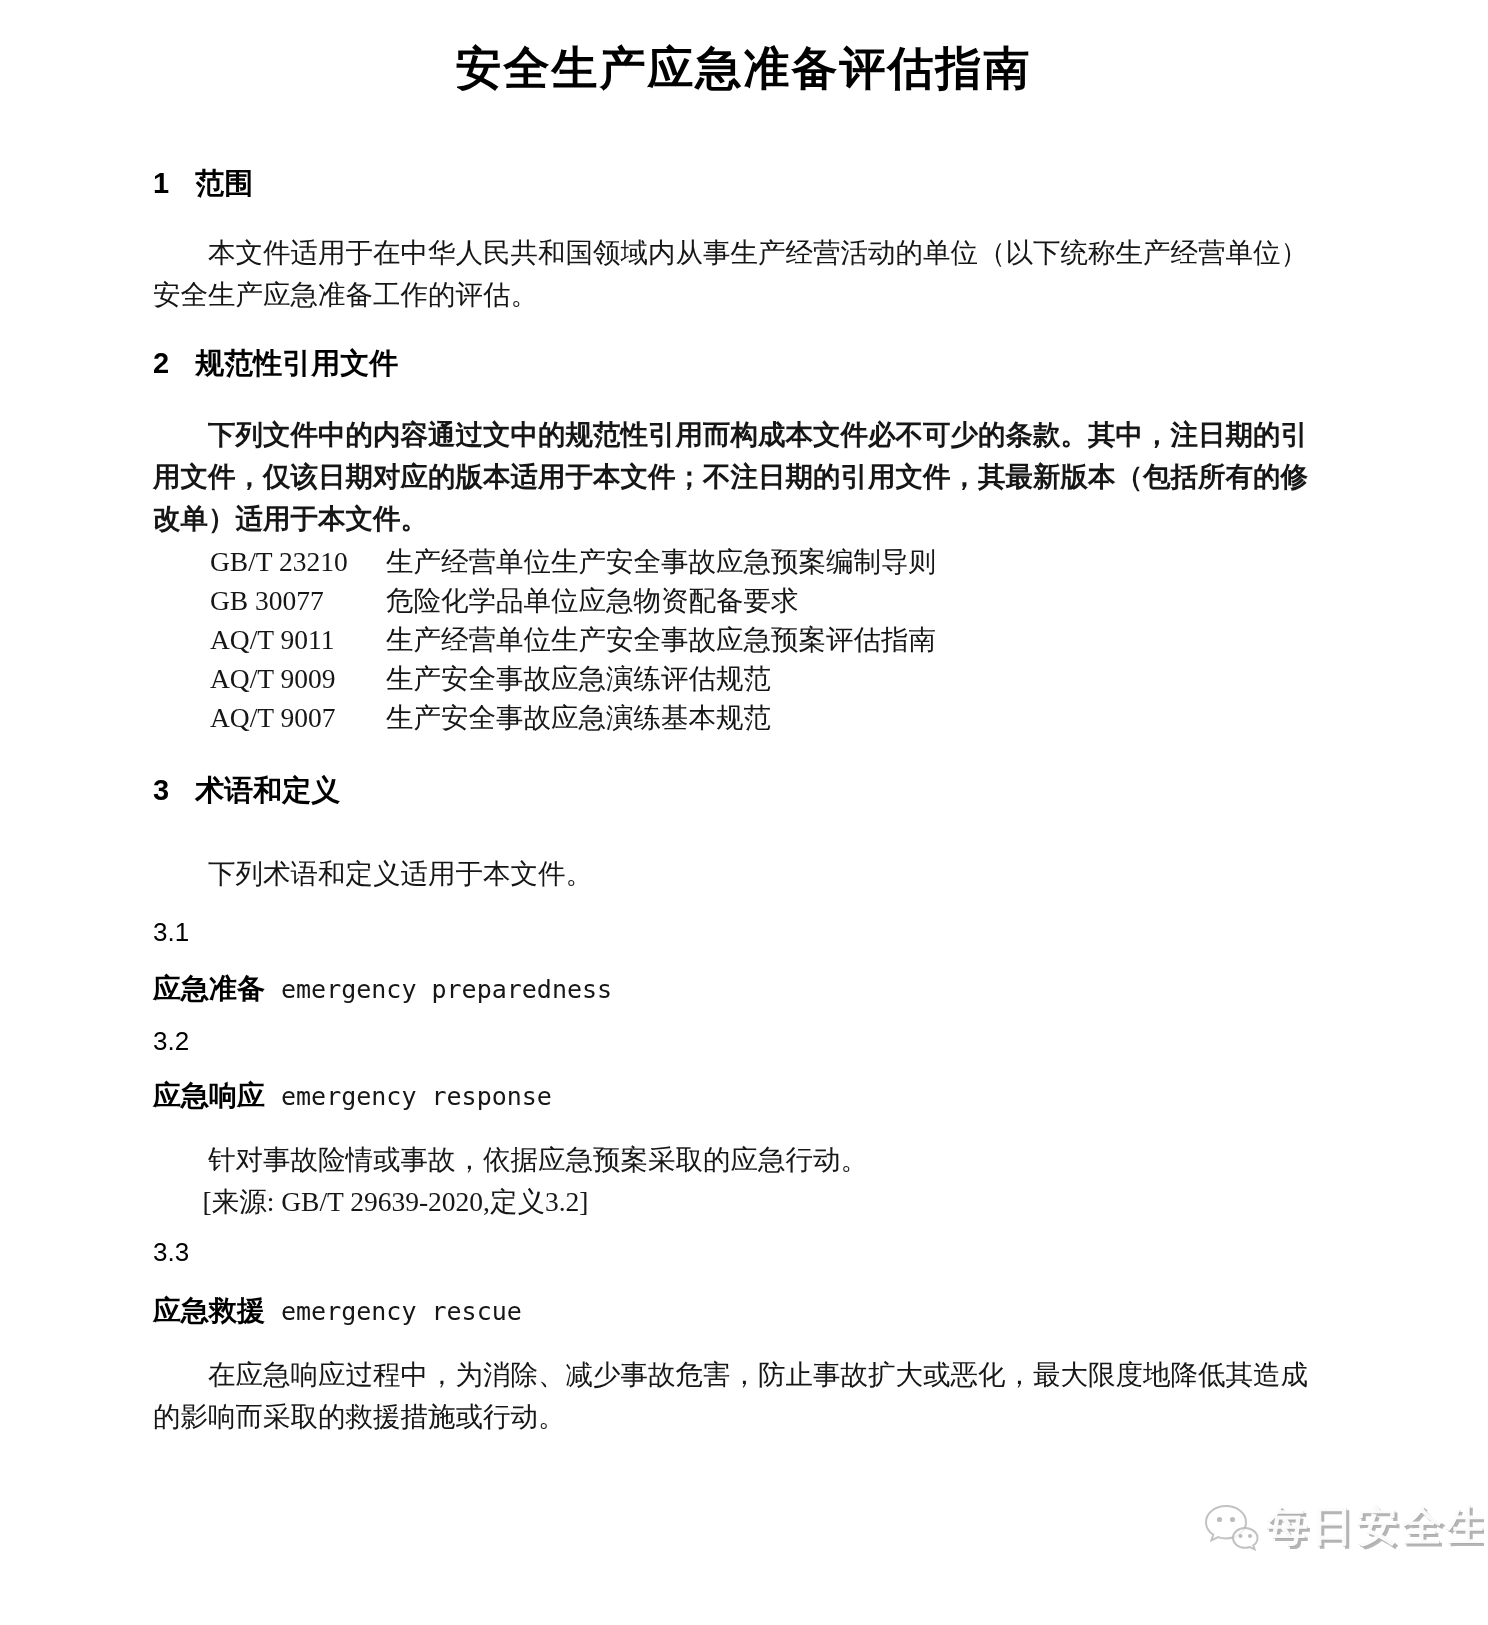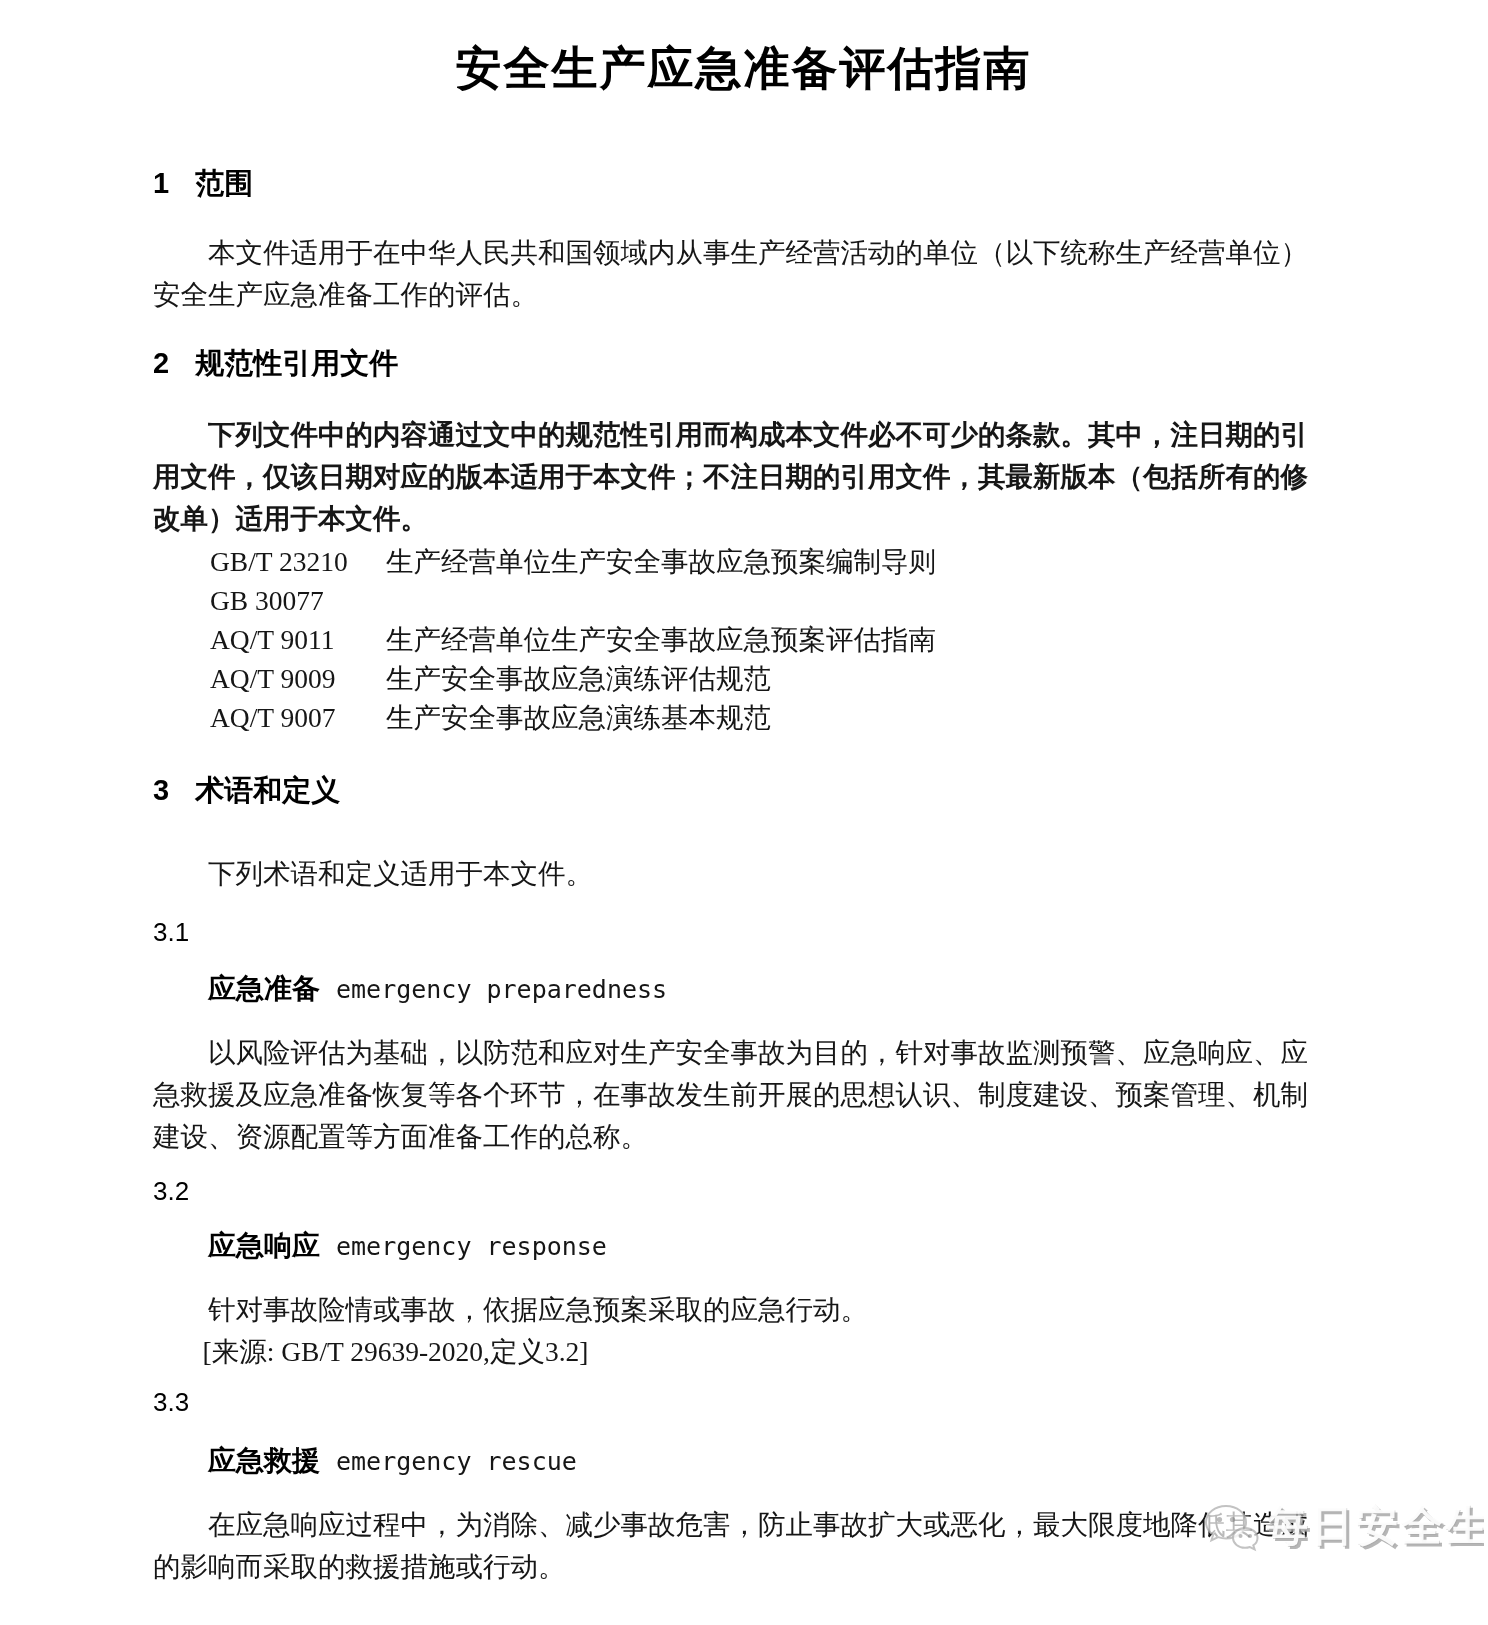--- a/index.html
+++ b/index.html
@@ -55,21 +55,20 @@
     line-height: 34px;
     color: #000000;
   }
   .cn-31 { margin-top: 20px; }
   .cn-32 { margin-top: 16px; }
   .cn-33 { margin-top: 12px; }
   .term-line {
     display: flex;
     align-items: baseline;
     gap: 16px;
-    margin-left: 55px;
     line-height: 36px;
   }
   .tl-1 { margin-top: 22px; }
   .tl-2 { margin-top: 20px; }
   .tl-3 { margin-top: 24px; }
   .term-zh {
     font-family: "Liberation Sans", sans-serif;
     font-weight: bold;
     font-size: 28px;
     color: #000000;
@@ -122,20 +121,21 @@
       <span>规范性引用文件</span>
     </div>
     <p class="para intro-2">下列文件中的内容通过文中的规范性引用而构成本文件必不可少的条款。其中，注日期的引用文件，仅该日期对应的版本适用于本文件；不注日期的引用文件，其最新版本（包括所有的修改单）适用于本文件。</p>
     <div class="ref-list">
       <div class="ref-row">
         <span class="ref-code">GB/T 23210</span>
         <span class="ref-name">生产经营单位生产安全事故应急预案编制导则</span>
       </div>
       <div class="ref-row">
         <span class="ref-code">GB 30077</span>
+        <span class="ref-name">危险化学品单位应急物资配备要求</span>
       </div>
       <div class="ref-row">
         <span class="ref-code">AQ/T 9011</span>
         <span class="ref-name">生产经营单位生产安全事故应急预案评估指南</span>
       </div>
       <div class="ref-row">
         <span class="ref-code">AQ/T 9009</span>
         <span class="ref-name">生产安全事故应急演练评估规范</span>
       </div>
       <div class="ref-row">
@@ -148,21 +148,20 @@
       <span>3</span>
       <span>术语和定义</span>
     </div>
     <p class="para intro-3">下列术语和定义适用于本文件。</p>
 
     <div class="clause-num cn-31">3.1</div>
     <div class="term-line tl-1">
       <span class="term-zh">应急准备</span>
       <span class="term-en">emergency preparedness</span>
     </div>
-    <p class="para term-def">以风险评估为基础，以防范和应对生产安全事故为目的，针对事故监测预警、应急响应、应急救援及应急准备恢复等各个环节，在事故发生前开展的思想认识、制度建设、预案管理、机制建设、资源配置等方面准备工作的总称。</p>
 
     <div class="clause-num cn-32">3.2</div>
     <div class="term-line tl-2">
       <span class="term-zh">应急响应</span>
       <span class="term-en">emergency response</span>
     </div>
     <p class="para term-def">针对事故险情或事故，依据应急预案采取的应急行动。</p>
     <p class="source-line">[来源: GB/T 29639-2020,定义3.2]</p>
 
     <div class="clause-num cn-33">3.3</div>

